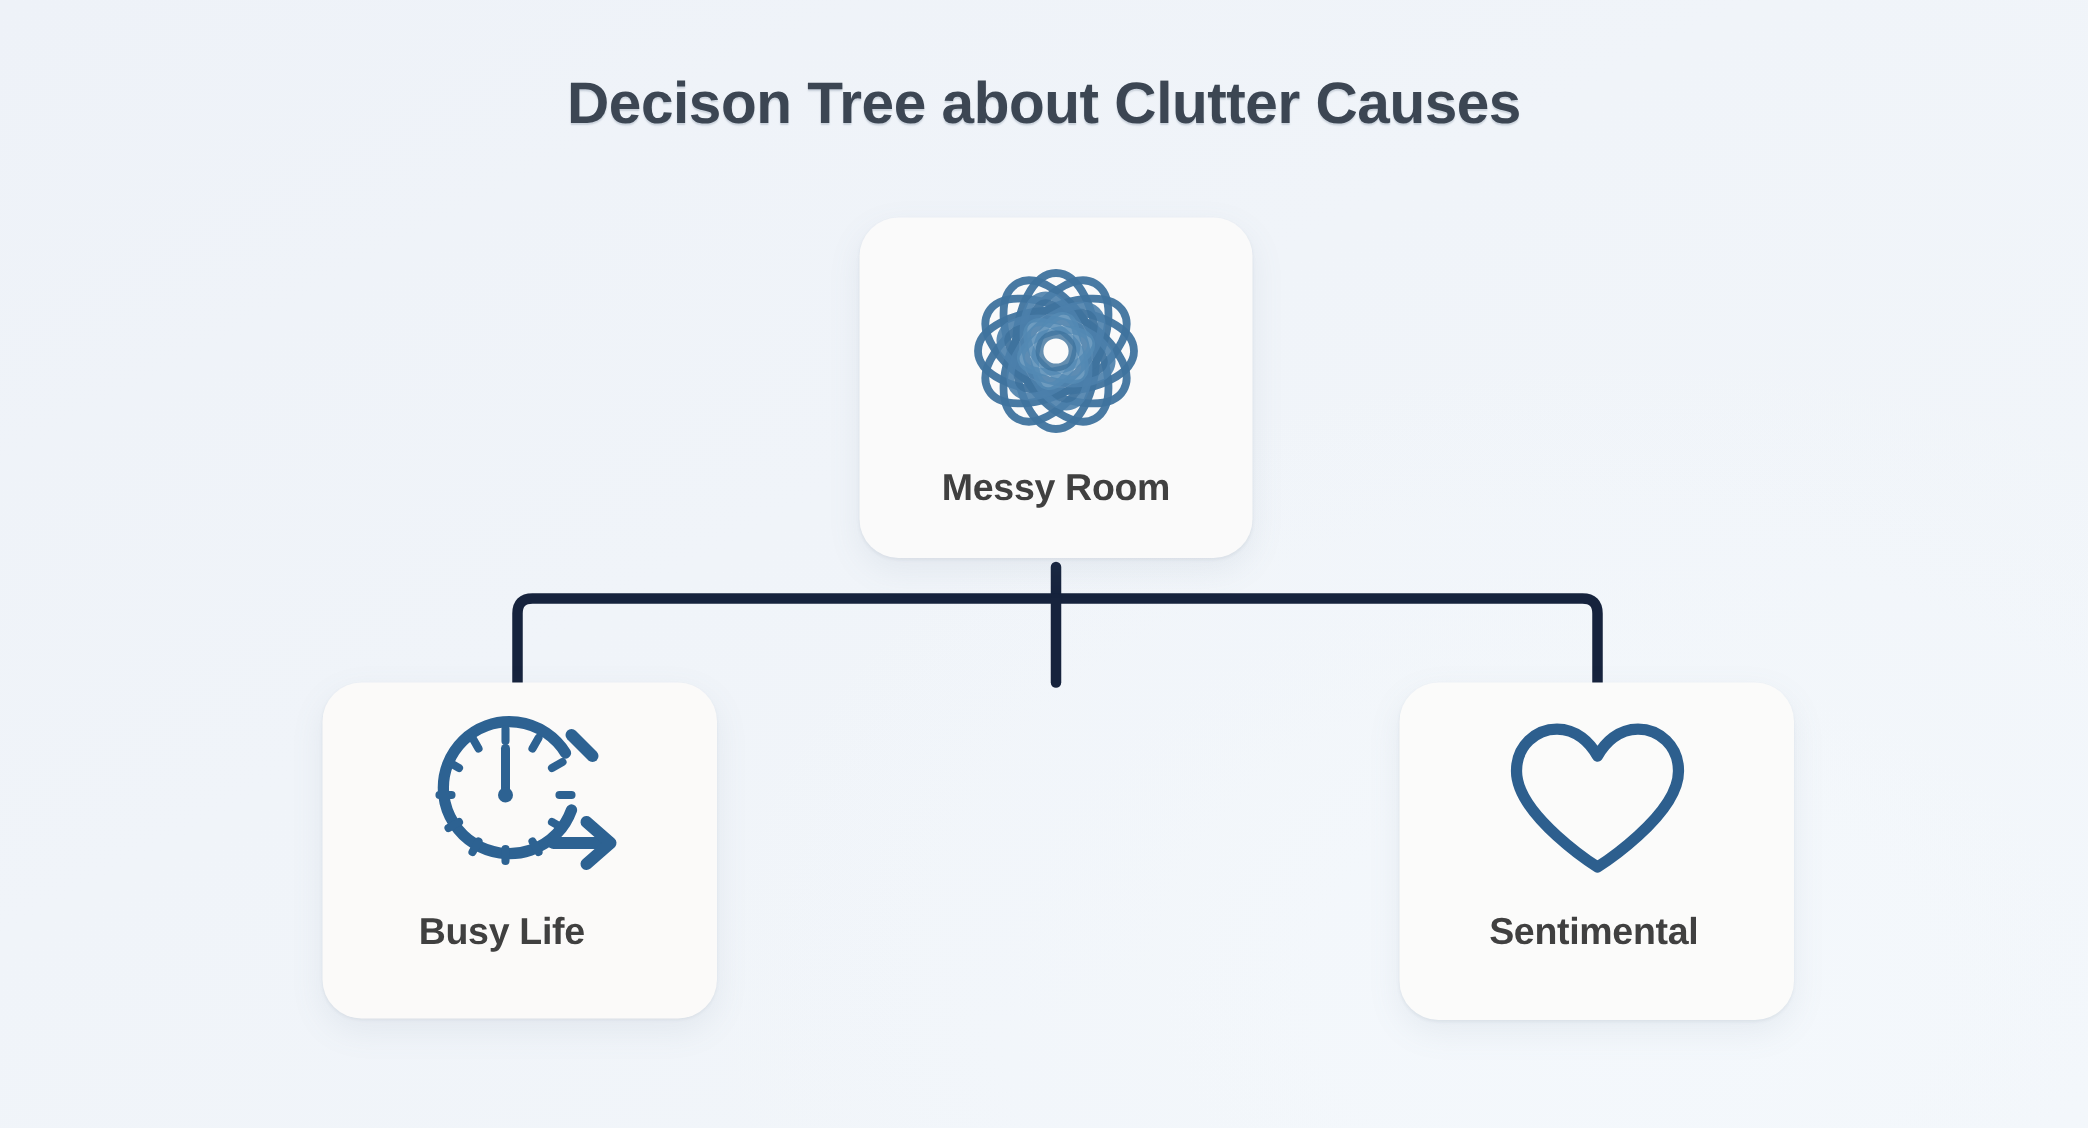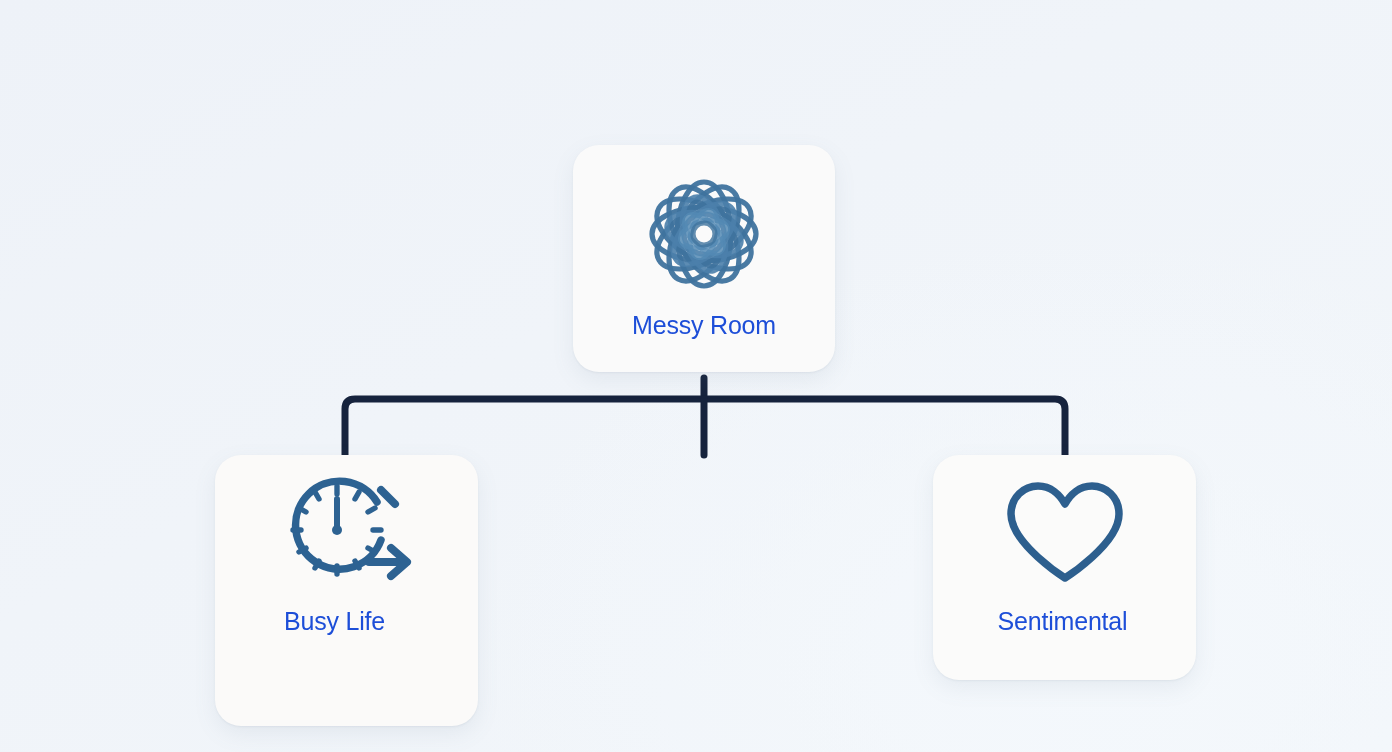--- a/index.html
+++ b/index.html
@@ -63,54 +63,55 @@
     align-items: center;
     justify-content: flex-start;
   }
   .node-card.root {
     left: 573px;
     top: 145px;
     width: 262px;
     height: 227px;
     background: #fafafa;
   }
-  .node-card.child-1 { left: 215px;  top: 455px; width: 263px; height: 271px; background: #fbfaf9; }
+  .node-card.child-1 { left: 215px;  top: 455px; width: 263px; height: 224px; background: #fbfaf9; }
   .node-card.child-2 { left: 573px;  top: 455px; width: 262px; height: 225px; background: #fafafa; }
   .node-card.child-3 { left: 933px;  top: 455px; width: 263px; height: 225px; background: #fbfbfa; }
 
   .icon-wrap {
     display: flex;
     align-items: center;
     justify-content: center;
   }
   .root .icon-wrap { height: 150px; margin-top: 14px; }
   .child-1 .icon-wrap,
   .child-2 .icon-wrap,
   .child-3 .icon-wrap { height: 140px; margin-top: 8px; }
 
   .node-label {
     font-size: 25px;
-    font-weight: normal;
-    color: #1d4ed8;
+    font-weight: bold;
+    color: #404040;
     letter-spacing: -0.2px;
     text-align: center;
     white-space: nowrap;
   }
   .root .node-label { margin-top: 2px; font-size: 25px; }
   .child-2 .node-label { letter-spacing: 0px; }
   .child-3 .node-label { position: relative; left: -2px; }
   .child-1 .node-label { position: relative; left: -12px; top: 4px; }
   .child-2 .node-label { position: relative; left: -4px; top: 10px; }
   .child-3 .node-label { position: relative; top: 4px; }
 </style>
 </head>
 <body>
 
 <div id="canvas">
 
+  <div id="title">Decison Tree about Clutter Causes</div>
 
   <svg id="connectors" viewBox="0 0 1392 752" width="1392" height="752">
     <g fill="none" stroke="#16233d" stroke-width="7" stroke-linecap="round" stroke-linejoin="round">
 
       <path d="M704,378 L704,399"></path>
 
       <path d="M345,455 L345,409 Q345,399 355,399 L1055,399 Q1065,399 1065,409 L1065,455"></path>
 
       <path d="M704,399 L704,455"></path>
     </g>

